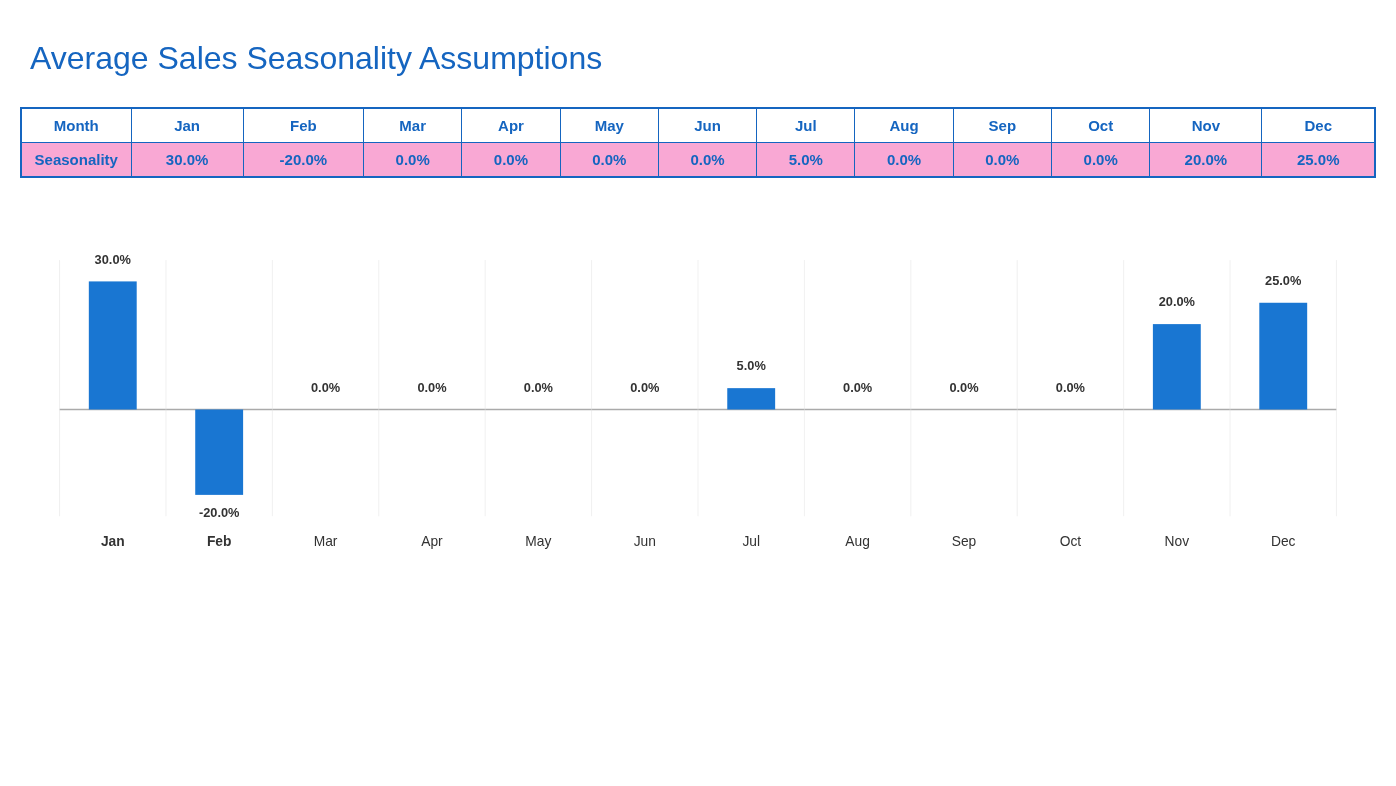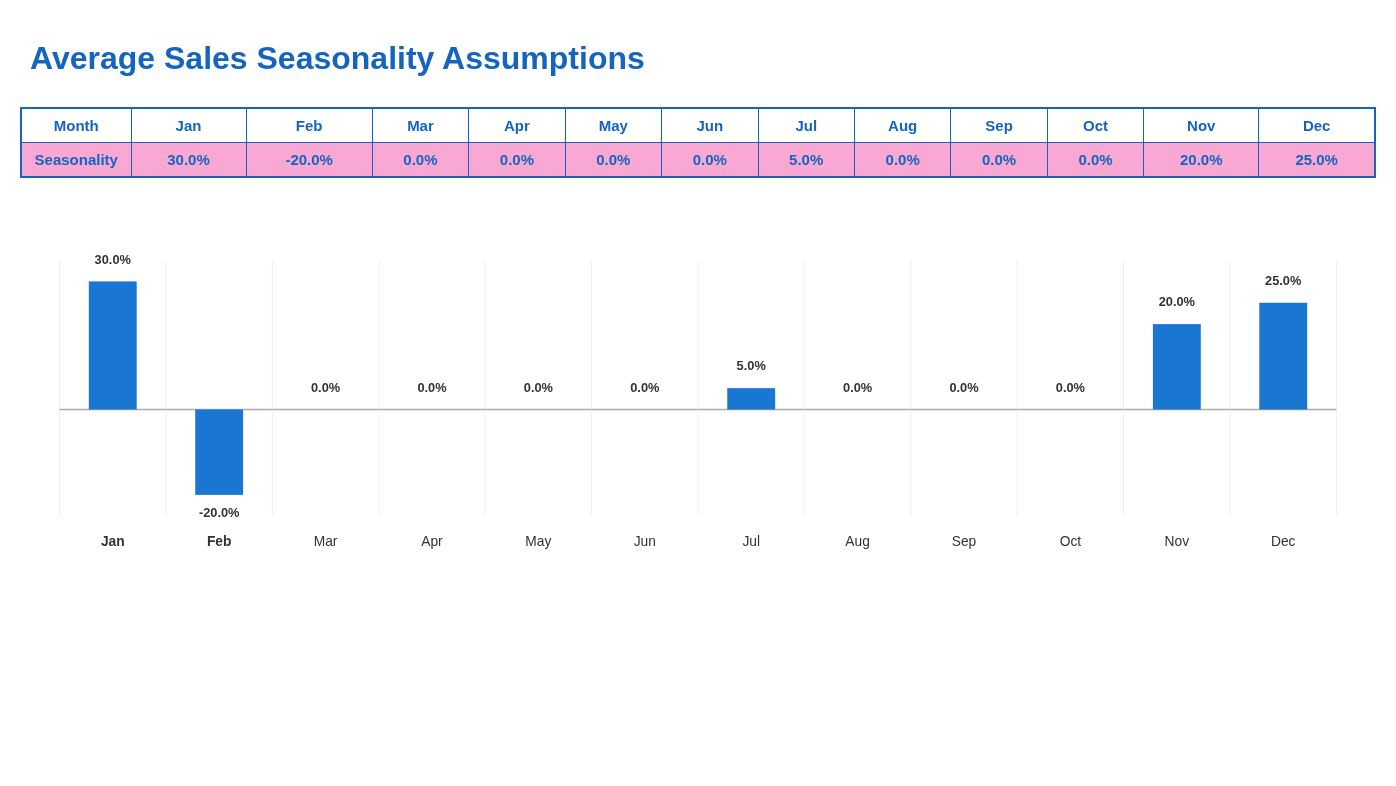--- a/index.html
+++ b/index.html
@@ -7,37 +7,37 @@
       background: #fff;
       font-family: Arial, sans-serif;
       padding: 40px 20px;
       width: 1396px;
       min-height: 786px;
     }
 
     #page-title {
       color: #1565c0;
       font-size: 32px;
-      font-weight: bold;
+      font-weight: normal;
       margin-bottom: 30px;
       margin-left: 10px;
     }
 
     .table-container {
       width: 100%;
       border-collapse: collapse;
       border: 2px solid #1565c0;
       margin-bottom: 40px;
     }
 
     .table-container th,
     .table-container td {
       border: 1px solid #1565c0;
       text-align: center;
-      padding: 8px 4px;
+      padding: 8px 12px;
       font-size: 15px;
       font-weight: bold;
     }
 
     .row-label {
       color: #1565c0;
       background: #fff;
       width: 110px;
     }
 

